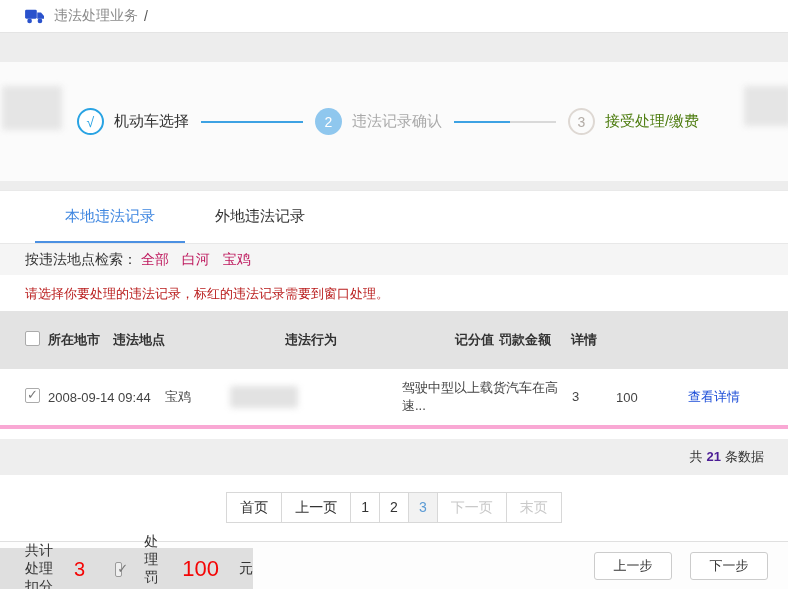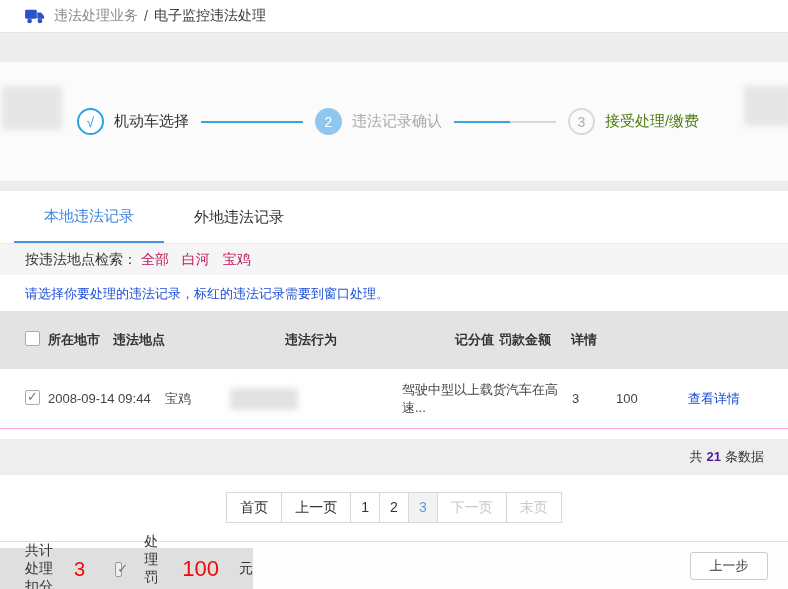--- a/index.html
+++ b/index.html
@@ -50,42 +50,42 @@
   .step-pending .step-label { color:#4d7c0f; }
   .connector { width:102px; height:2px; margin-right:12px; }
   .connector-blue { background:#3da2e3; }
   .connector-half { background:linear-gradient(to right,#3da2e3 55%,#d9d9d9 55%); }
 
   
   .content {
     position:absolute; top:190px; left:0; width:788px; height:351px;
     background:#fff; border-top:1px solid #e9e9e9;
   }
-  .tabs { height:53px; border-bottom:1px solid #e8e8e8; display:flex; padding-left:14px;align-items:center; }
+  .tabs { height:53px; border-bottom:1px solid #e8e8e8; display:flex; padding-left:35px; }
   .tab {
     width:150px; text-align:center; line-height:50px; font-size:15px;
     color:#333; cursor:pointer;
   }
   .tab.active { color:#3e86e0; border-bottom:2px solid #4b90e2; }
 
   .filter-row {
     height:31px; background:#f5f5f5; line-height:31px;
     padding-left:25px; font-size:14px; color:#333;
   }
   .filter-link { color:#be185d; text-decoration:none; margin-right:9px; }
 
-  .notice-row { height:36px; line-height:38px; padding-left:25px; font-size:13px; color:#1d4ed8; }
+  .notice-row { height:36px; line-height:38px; padding-left:25px; font-size:13px; color:#b91c1c; }
 
   .thead {
     height:58px; background:#e3e3e3; display:flex; align-items:center;
     font-weight:bold; font-size:13px; color:#333;
   }
   .trow {
     height:60px; background:#fff; display:flex; align-items:center;
-    border-bottom:1px solid #f9a8d4; font-size:13px; color:#444;
+    border-bottom:4px solid #f9a8d4; font-size:13px; color:#444;
   }
   .c0 { width:48px; padding-left:25px; }
   .c1 { width:117px; }
   .c2 { width:65px; }
   .c3 { width:172px; }
   .c4 { width:170px; padding-right:6px; }
   .c5 { width:44px; line-height:1.5; }
   .c6 { width:72px; }
   .c7 { flex:1; }
 
@@ -147,21 +147,20 @@
       <g fill="#2a52cc">
         <rect x="1" y="3" width="13" height="10" rx="1.5"></rect>
         <path d="M14.5 6h4.2l3.3 4v3h-7.5z"></path>
         <circle cx="6" cy="15.5" r="2.6"></circle>
         <circle cx="17.5" cy="15.5" r="2.6"></circle>
       </g>
     </svg>
   </span>
   <span class="crumb-section">违法处理业务</span>
   <span class="crumb-sep">/</span>
-  <span class="crumb-page">电子监控违法处理</span>
 </div>
 
 <div class="stepper-panel">
   <div class="blur-box blur-left"></div>
   <div class="blur-box blur-right"></div>
   <div class="stepper">
     <div class="step step-done">
       <div class="step-circle">√</div>
       <div class="step-label">机动车选择</div>
     </div>
@@ -239,14 +238,15 @@
   <div class="summary-box">
     <span>共计处理扣分</span>
     <span class="red-num">3</span>
     <span class="checkbox checked"></span>
     <span>处理罚款</span>
     <span class="red-num big">100</span>
     <span style="margin-left:4px;">元</span>
   </div>
   <div class="actions">
     <button class="action-btn">上一步</button>
+    <button class="action-btn">下一步</button>
   </div>
 </div>
 
 </body></html>

